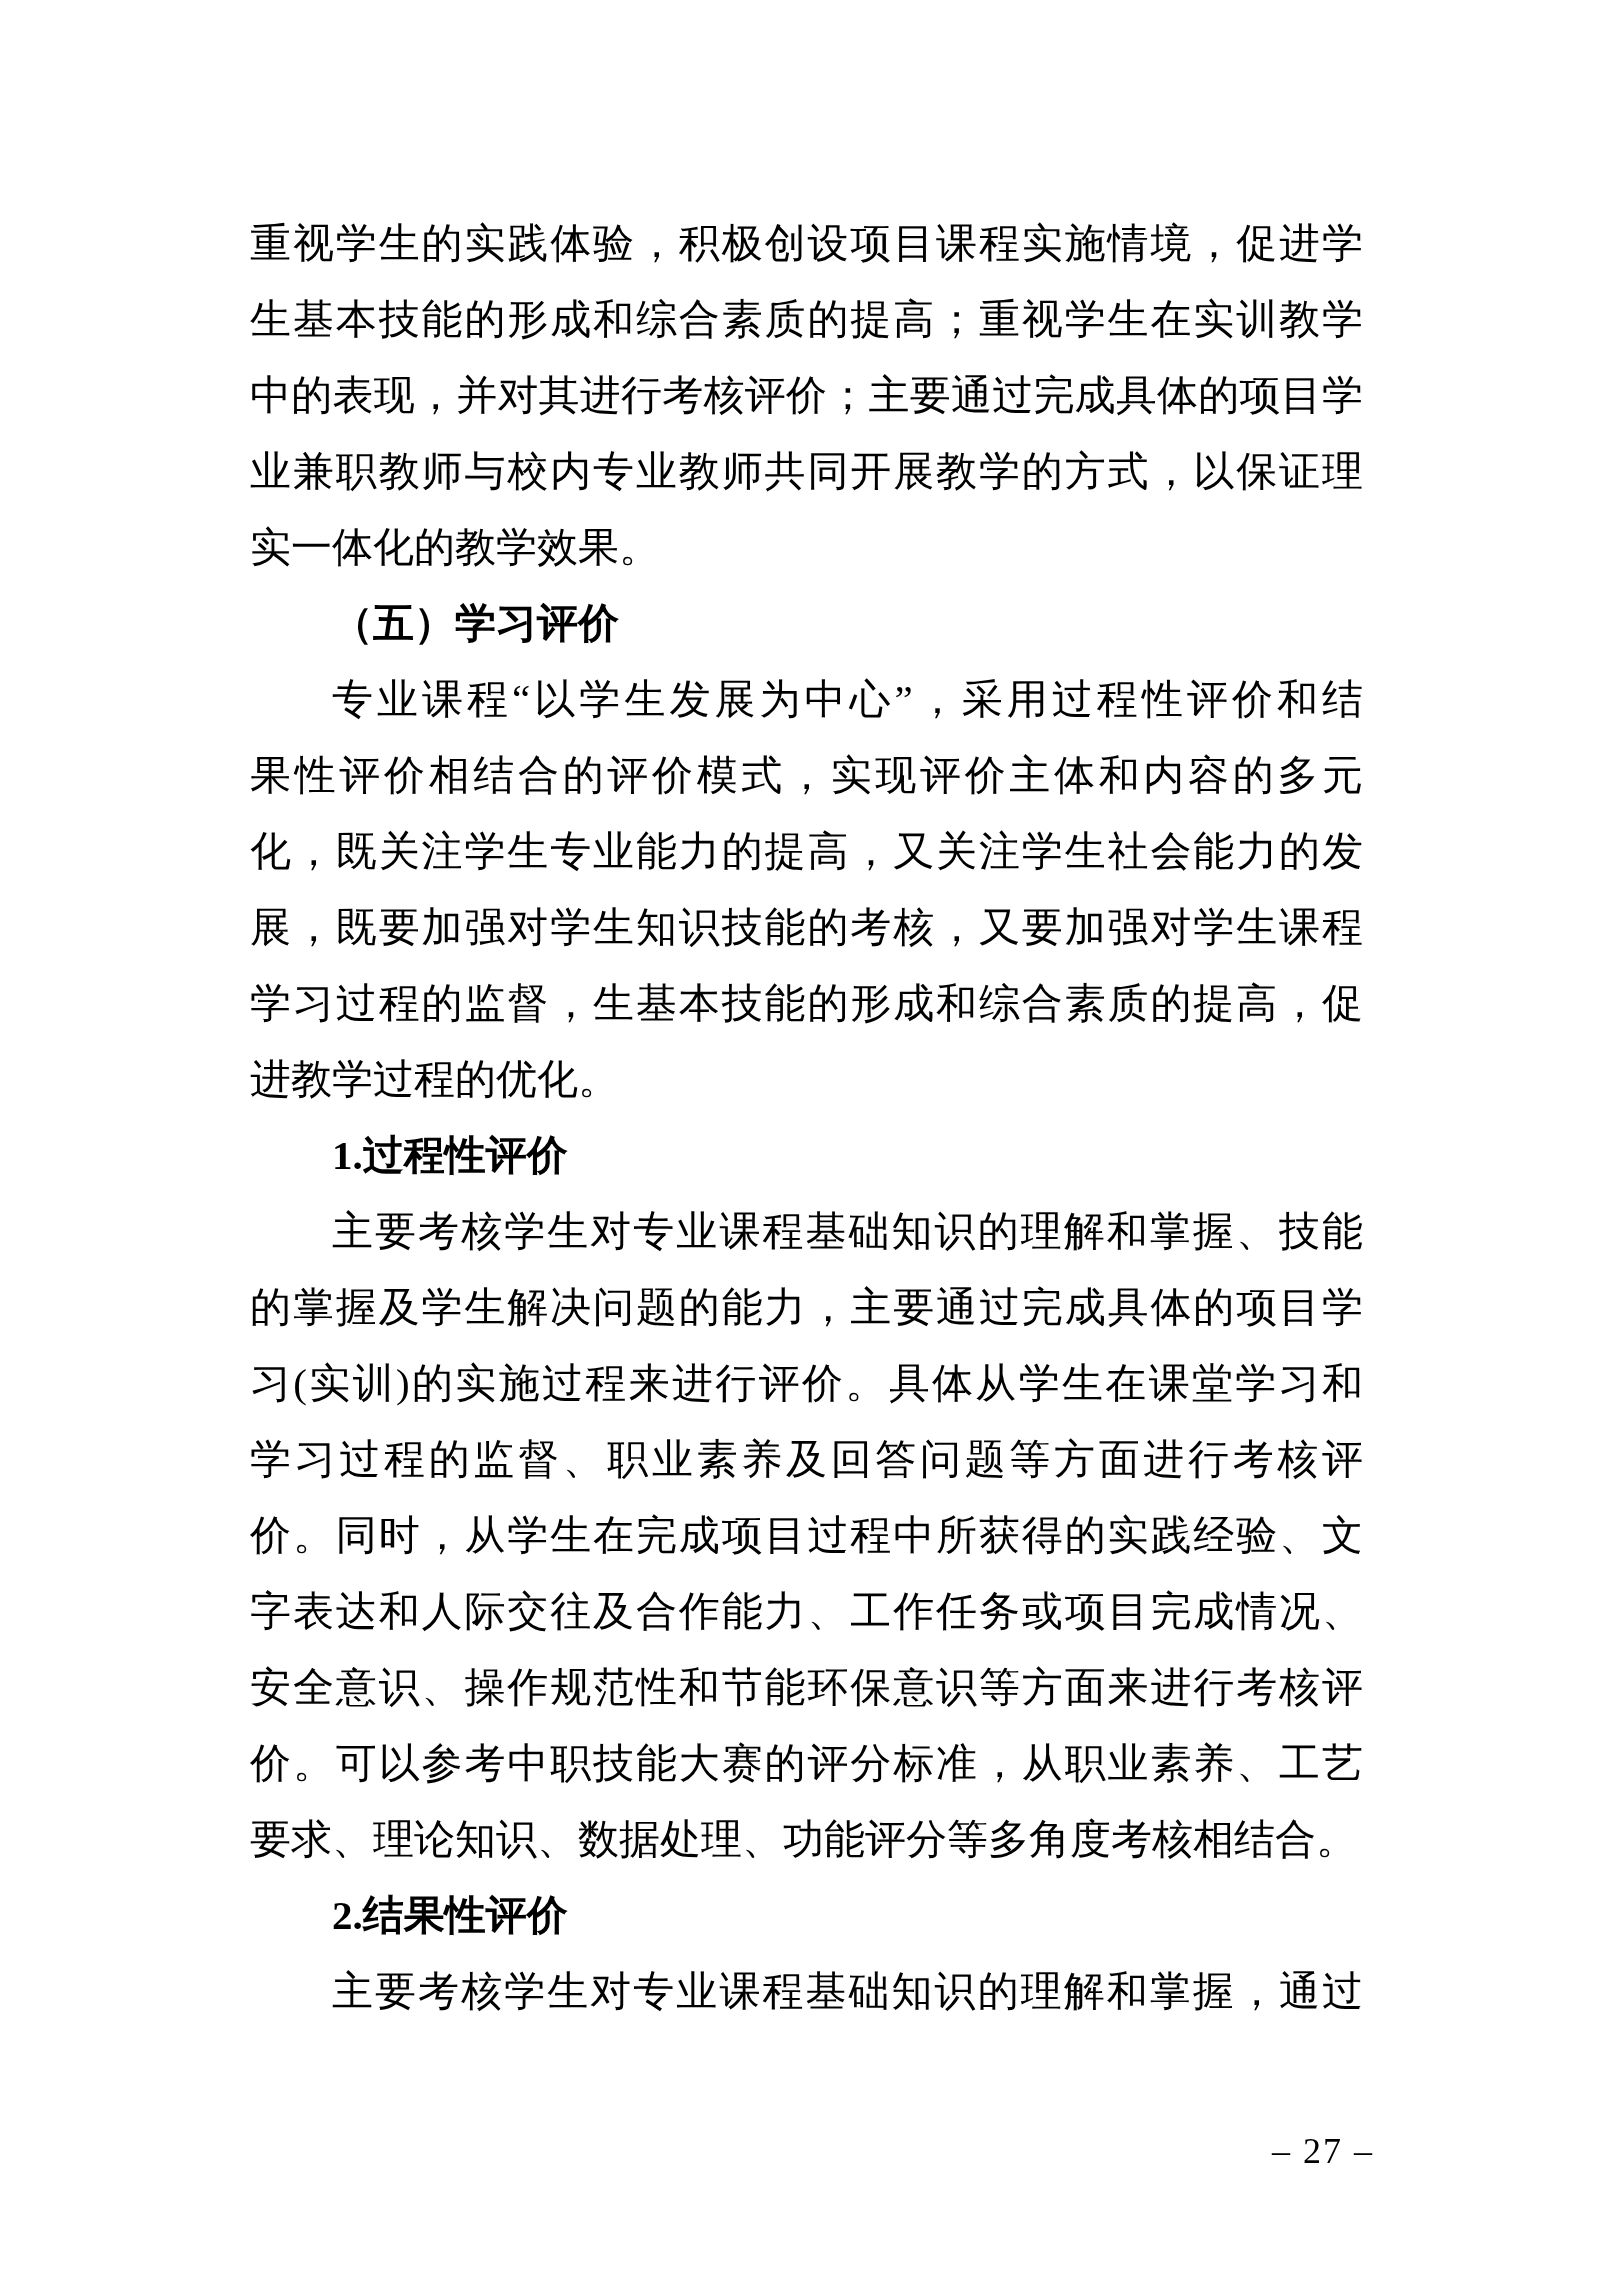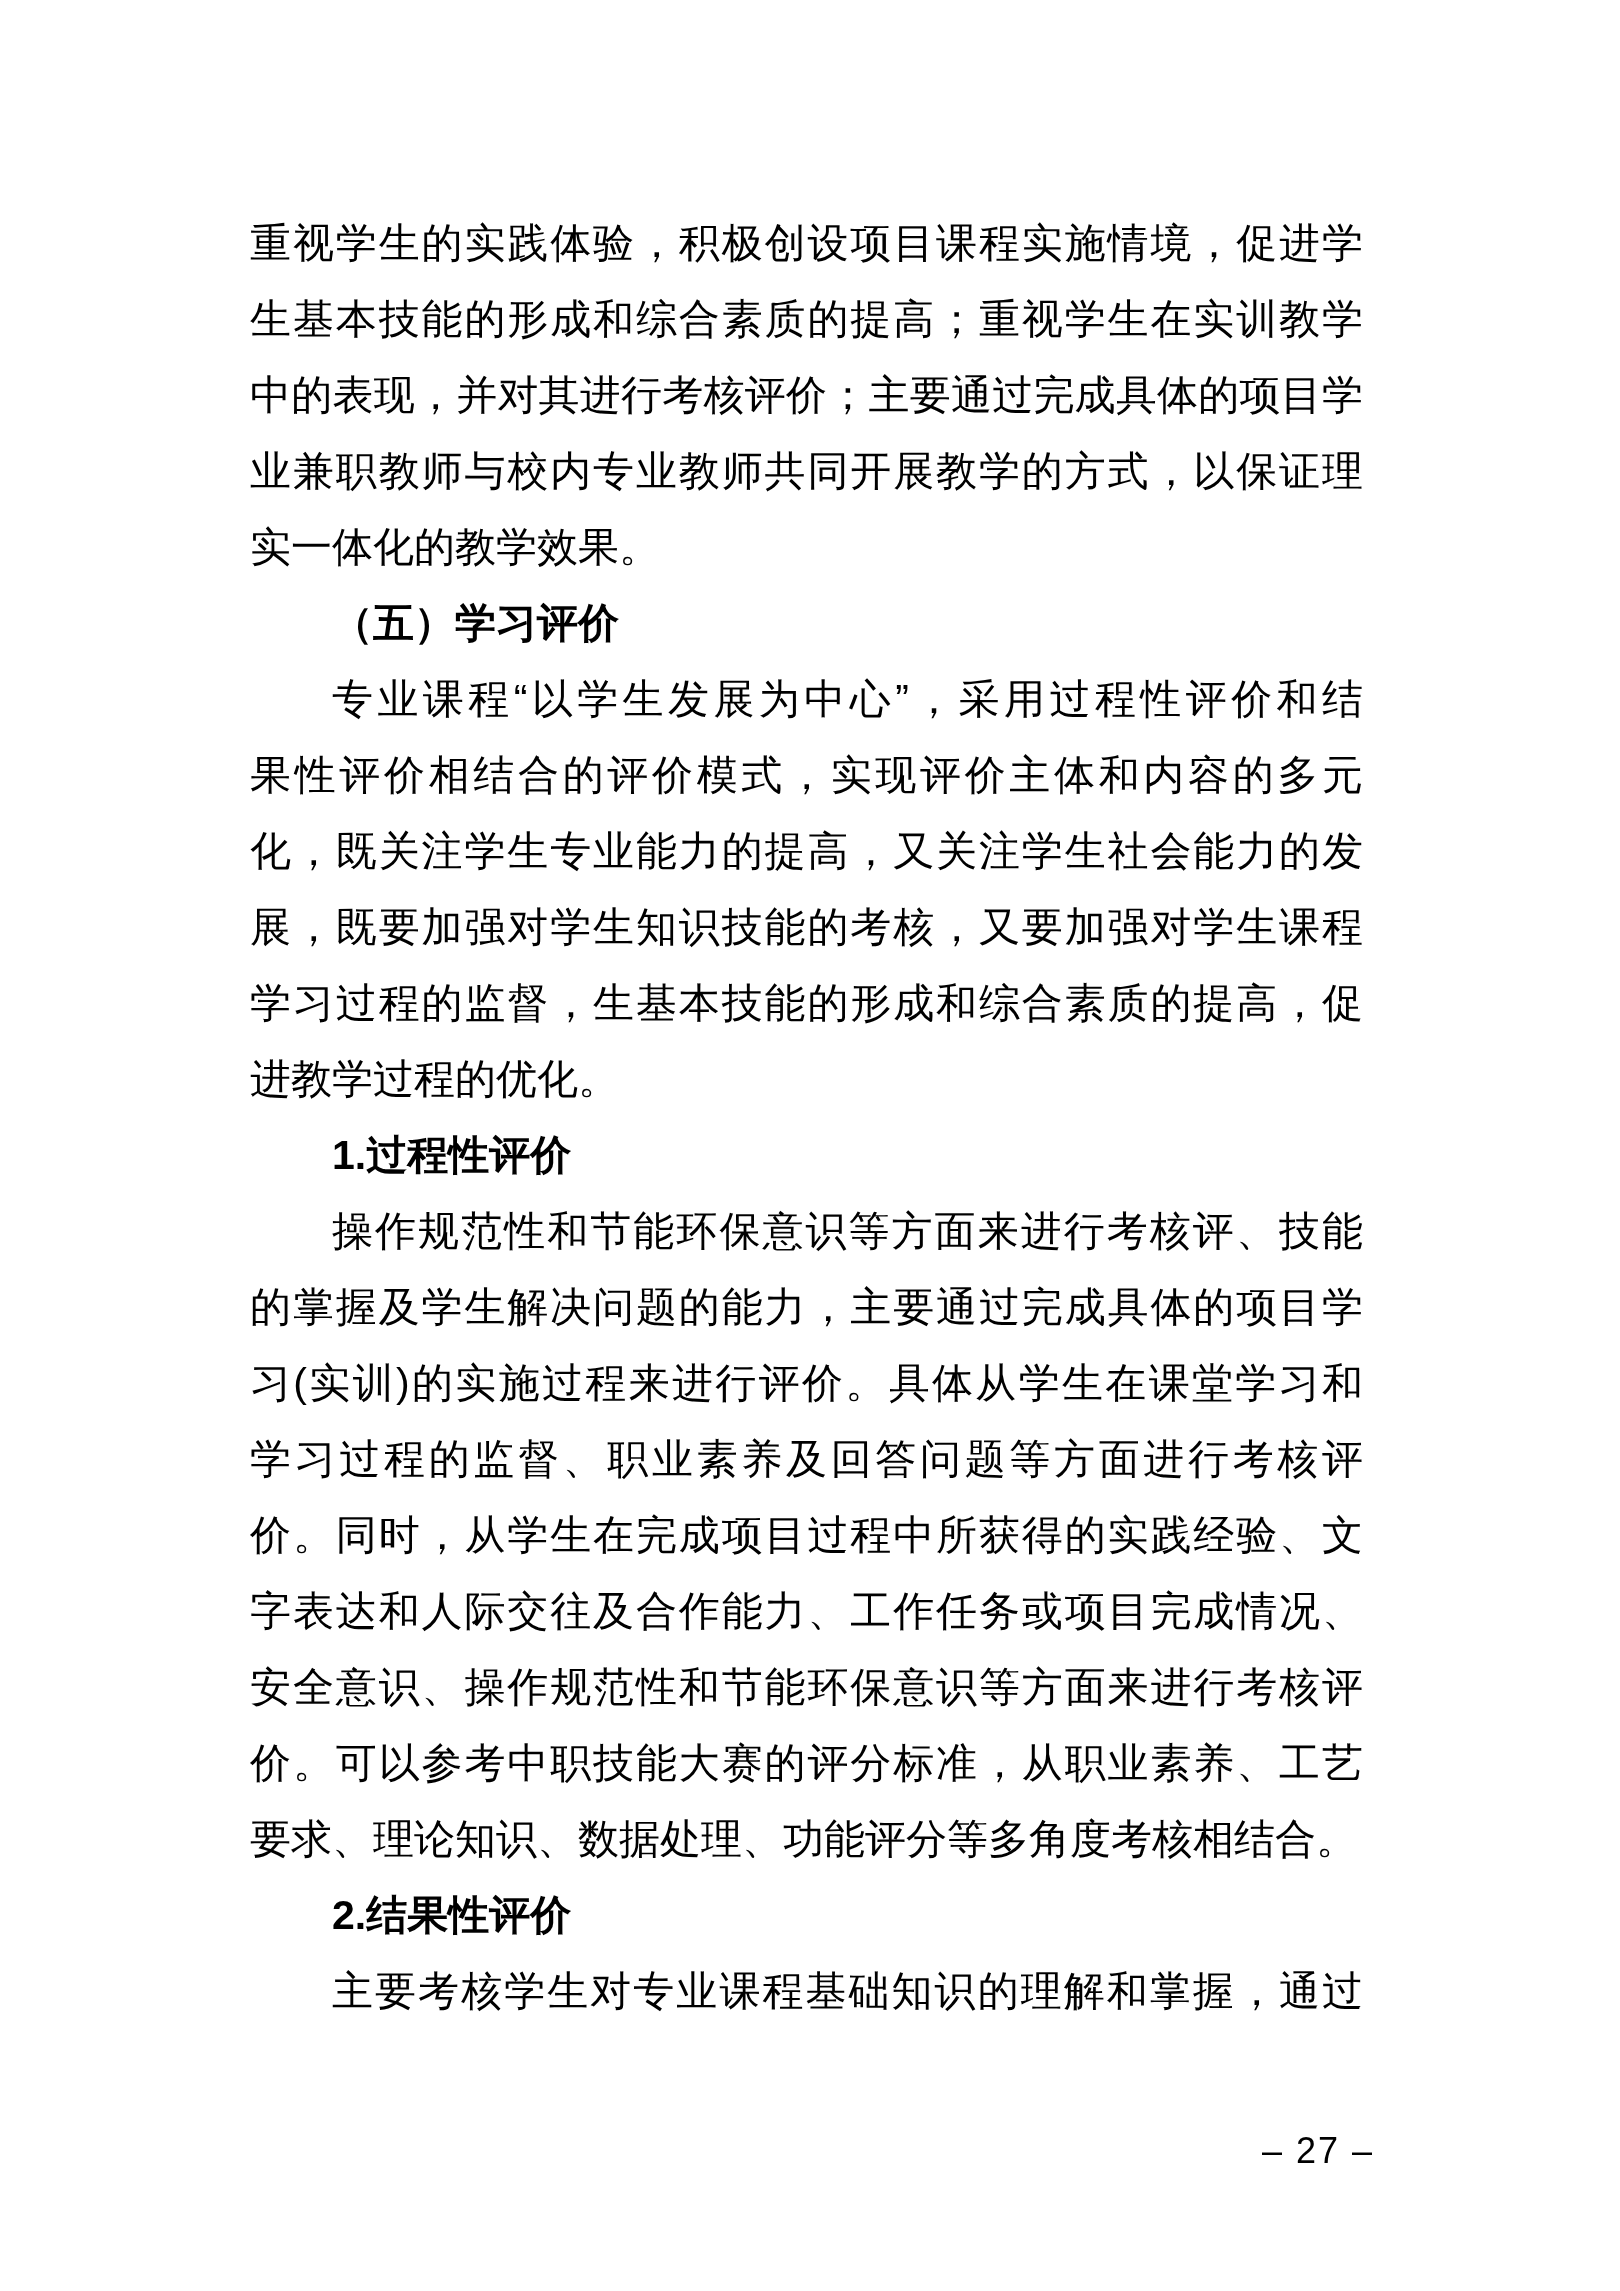--- a/index.html
+++ b/index.html
@@ -5,21 +5,21 @@
   html, body {
     margin: 0;
     padding: 0;
     background: #888;
   }
   .page {
     position: relative;
     width: 1620px;
     height: 2292px;
     background: #ffffff;
-    font-family: Liberation Sans, sans-serif;
+    font-family: Liberation Serif, serif;
     color: #000000;
     overflow: hidden;
   }
   .content {
     position: absolute;
     left: 250px;
     top: 205px;
     width: 1113px;
   }
   .line {
@@ -60,21 +60,21 @@
       <div class="line fill">业兼职教师与校内专业教师共同开展教学的方式，以保证理</div>
       <div class="line">实一体化的教学效果。</div>
       <div class="line indent bold">（五）学习评价</div>
       <div class="line indent fill">专业课程“以学生发展为中心”，采用过程性评价和结</div>
       <div class="line fill">果性评价相结合的评价模式，实现评价主体和内容的多元</div>
       <div class="line fill">化，既关注学生专业能力的提高，又关注学生社会能力的发</div>
       <div class="line fill">展，既要加强对学生知识技能的考核，又要加强对学生课程</div>
       <div class="line fill">学习过程的监督，生基本技能的形成和综合素质的提高，促</div>
       <div class="line">进教学过程的优化。</div>
       <div class="line indent bold">1.过程性评价</div>
-      <div class="line indent fill">操作规范性和节能环保意识等方面来进行考核评、技能</div>
+      <div class="line indent fill">主要考核学生对专业课程基础知识的理解和掌握、技能</div>
       <div class="line fill">的掌握及学生解决问题的能力，主要通过完成具体的项目学</div>
       <div class="line fill">习(实训)的实施过程来进行评价。具体从学生在课堂学习和</div>
       <div class="line fill">学习过程的监督、职业素养及回答问题等方面进行考核评</div>
       <div class="line fill">价。同时，从学生在完成项目过程中所获得的实践经验、文</div>
       <div class="line fill">字表达和人际交往及合作能力、工作任务或项目完成情况、</div>
       <div class="line fill">安全意识、操作规范性和节能环保意识等方面来进行考核评</div>
       <div class="line fill">价。可以参考中职技能大赛的评分标准，从职业素养、工艺</div>
       <div class="line">要求、理论知识、数据处理、功能评分等多角度考核相结合。</div>
       <div class="line indent bold">2.结果性评价</div>
       <div class="line indent fill">主要考核学生对专业课程基础知识的理解和掌握，通过</div>

